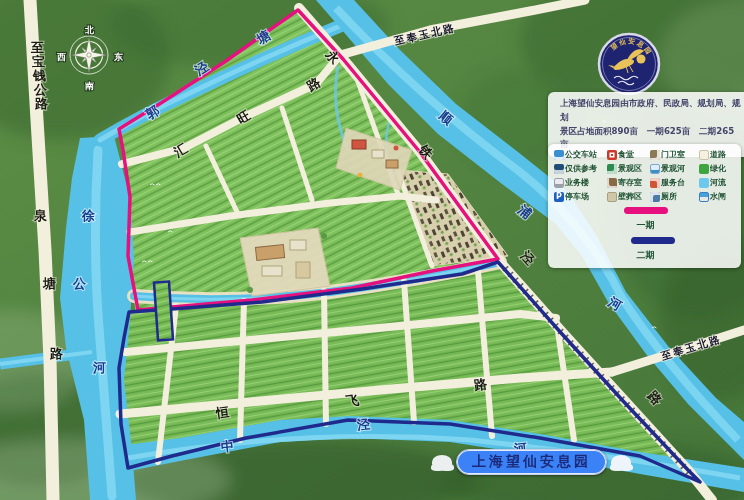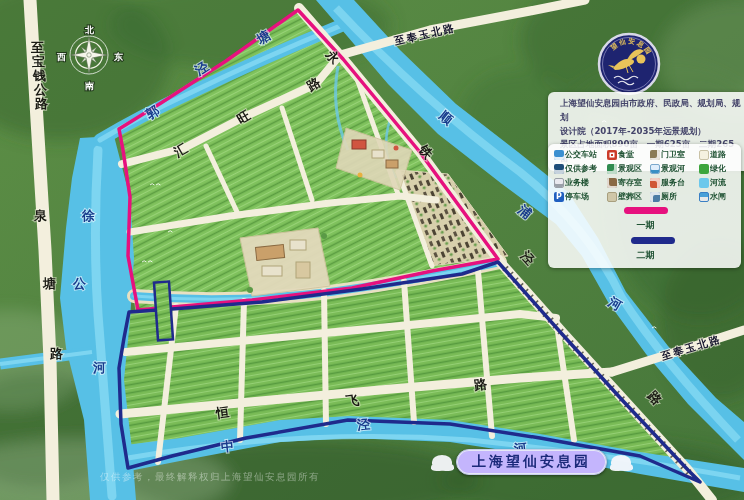--- a/index.html
+++ b/index.html
@@ -38,21 +38,21 @@
   .ic-sluice{background:linear-gradient(#4aa0d8 55%,#e8e8e8 55%);border:1px solid #3a7fc4;}
   #phase-row{display:flex;align-items:center;gap:5px;margin-top:5px;padding-left:2px;flex-direction:column;}
   .ph-pill{width:44px;height:7px;border-radius:4px;}
   .ph-1{background:#e6117e;}
   .ph-2{background:#1f2a8c;margin-left:14px;}
   .ph-tx{font-size:9px;font-weight:bold;color:#1f5233;}
   #emblem{position:absolute;left:595px;top:31px;}
   #banner{position:absolute;left:432px;top:449px;display:flex;align-items:center;gap:4px;}
   .cloud{width:20px;height:14px;background:#f6f7fb;border-radius:60% 60% 50% 50%;position:relative;opacity:.95;
          box-shadow:-4px 5px 0 -3px #f6f7fb,5px 5px 0 -3px #f6f7fb;}
-  #banner-pill{background:#c4b5fd;border:1px solid #c7cfe8;border-radius:13px;padding:3px 15px;
+  #banner-pill{background:#3b82f6;border:1px solid #c7cfe8;border-radius:13px;padding:3px 15px;
                box-shadow:0 1px 3px rgba(0,0,0,.45),inset 0 0 0 1px #e6e9f6;
                font-family:"DejaVu Serif","Liberation Serif",serif;
                font-size:14px;font-weight:bold;color:#1c2a7a;letter-spacing:3px;white-space:nowrap;}
   #watermark{position:absolute;left:100px;top:471px;font-size:9.5px;letter-spacing:1.5px;
              color:rgba(255,255,255,.42);white-space:nowrap;}
 </style>
 </head>
 <body>
 
 <div id="stage">
@@ -241,21 +241,20 @@
     <path d="M 0,1 L 4,8 M -3,2 L -1,9" stroke="#e8c35a" stroke-width="1" fill="none"></path>
   </g>
   <g stroke="#e8e8f0" stroke-width="1.2" fill="none">
     <path d="M -15,14 q 4,-3.5 8,0 q 4,3.5 8,0 q 4,-3.5 8,0"></path>
     <path d="M -11,19 q 4,-3.5 8,0 q 4,3.5 8,0"></path>
   </g>
 </svg>
 
 <div id="info-panel" class="panel">
   <div>上海望仙安息园由市政府、民政局、规划局、规划</div>
-  <div>设计院（2017年-2035年远景规划）</div>
   <div>景区占地面积890亩　一期625亩　二期265亩</div>
 </div>
 
 <div id="legend-panel" class="panel">
   <div id="legend-grid">
     <div class="lg-cell">
           <span class="lg-ic ic-bus"></span>
           <span class="lg-tx">公交车站</span>
         </div>
     <div class="lg-cell">
@@ -326,15 +325,14 @@
     <span class="ph-tx">二期</span>
   </div>
 </div>
 
 <div id="banner">
   <span class="cloud"></span>
   <span id="banner-pill">上海望仙安息园</span>
   <span class="cloud"></span>
 </div>
 
-<div id="watermark">仅供参考，最终解释权归上海望仙安息园所有</div>
 
 </div>
 
 </body></html>

